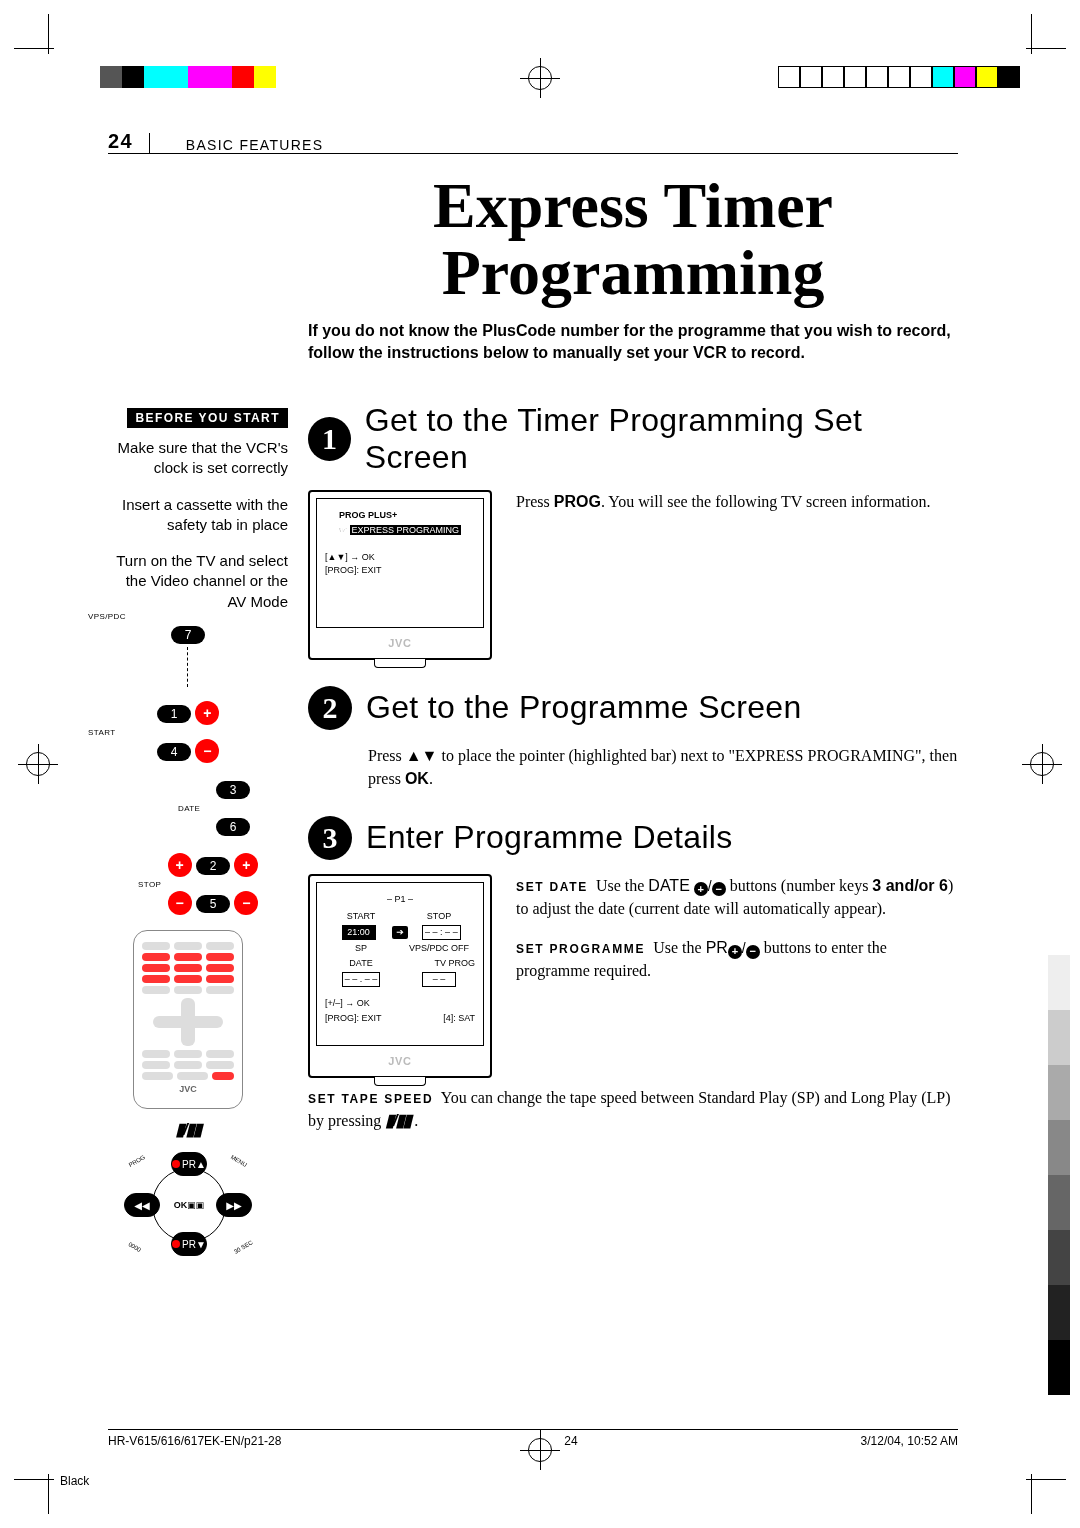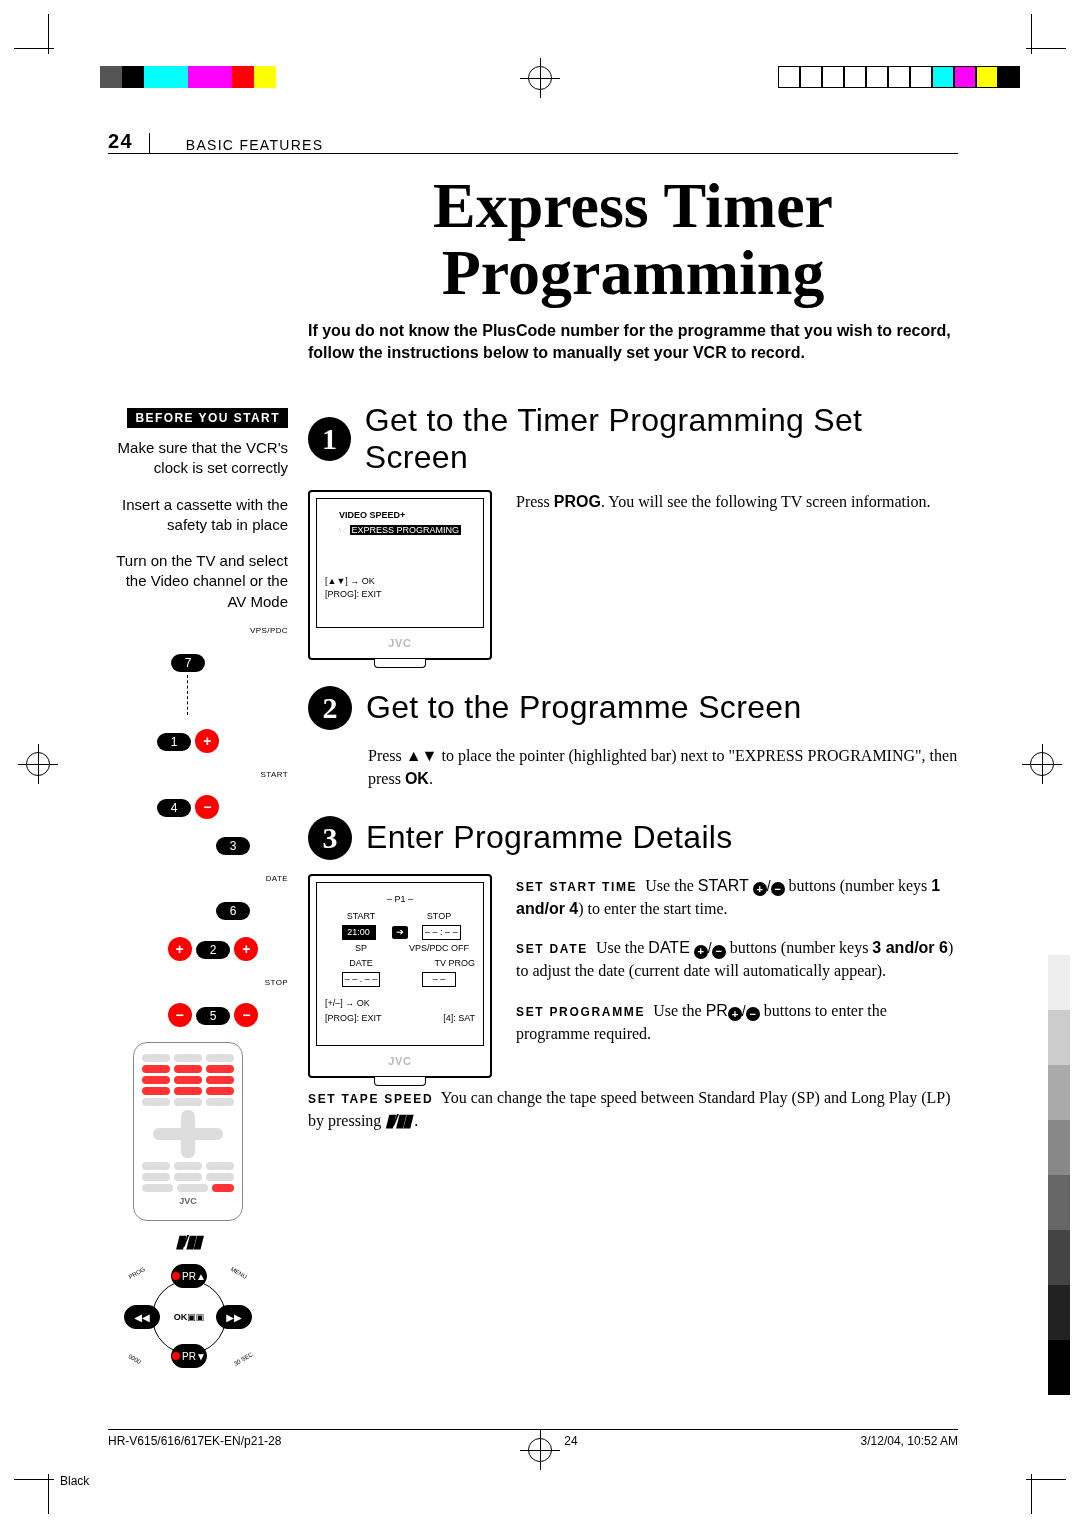--- a/index.html
+++ b/index.html
@@ -59,21 +59,21 @@
   .tv-hl { background:#000; color:#fff; padding:0 2px; }
   .tv-foot { position:absolute; bottom:-10px; left:50%; transform:translateX(-50%); width:50px; height:8px; border:1px solid #000; border-top:none; border-radius:0 0 4px 4px; background:#fff; }
   .tv-line { display:flex; justify-content:space-between; margin:2px 0; }
   .tv-col { width:48%; }
   .tv-box { border:1px solid #000; padding:0 2px; display:inline-block; min-width:28px; text-align:center; }
 
   
   .remote-col { position:absolute; left:88px; top:610px; width:200px; }
   .pill { background:#000; color:#fff; border-radius:12px; font-family: Helvetica, Arial, sans-serif; font-size:12px; padding:2px 14px; display:inline-block; margin:3px 0; }
   .bubble { width:24px; height:24px; border-radius:50%; background:#f00; color:#fff; font-weight:bold; font-family: Helvetica, Arial, sans-serif; display:inline-flex; align-items:center; justify-content:center; font-size:14px; }
-  .lbl8 { font-family: Helvetica, Arial, sans-serif; font-size:8px; letter-spacing:.05em; text-align:right; margin:16px 0; }
+  .lbl8 { font-family: Helvetica, Arial, sans-serif; font-size:8px; letter-spacing:.05em; text-align:left; margin:2px 0; }
   .cluster { text-align:center; margin-bottom:14px; }
 
   
   .remote-shell { width:96px; margin:0 auto; border:1px solid #888; border-radius:14px; padding:8px 6px 14px; background:#fff; position:relative; }
   .remote-shell .row { display:flex; justify-content:space-between; margin:3px 0; }
   .rbtn { background:#ddd; border-radius:5px; height:8px; flex:1; margin:0 2px; }
   .rbtn.red { background:#f33; }
   .rpad { width:70px; height:48px; margin:4px auto; position:relative; }
   .rpad .h, .rpad .v { position:absolute; background:#ddd; border-radius:6px; }
   .rpad .h { left:0; right:0; top:18px; height:12px; }
@@ -191,22 +191,22 @@
     </div>
 
     <div class="step-row" style="margin-top:38px">
       <div class="step-num">1</div>
       <div class="step-title">Get to the Timer Programming Set Screen</div>
     </div>
     <div class="step-body side-by-side">
       <div class="tv">
         <div class="tvbox">
           <div class="tv-screen">
-            <div style="text-align:left; margin-left:14px; font-weight:bold">VIDEO SPEED+</div>
-            <div style="margin:2px 0 38px 14px"><span style="color:#000">☞ </span><span class="tv-hl">EXPRESS PROGRAMING</span></div>
+            <div style="text-align:left; margin-left:14px; font-weight:bold">PROG PLUS+</div>
+            <div style="margin:2px 0 14px 14px"><span style="color:#000">☞ </span><span class="tv-hl">EXPRESS PROGRAMING</span></div>
             <div>[▲▼] → OK</div>
             <div>[PROG]: EXIT</div>
           </div>
           <div class="tv-brand">JVC</div>
           <div class="tv-foot"></div>
         </div>
       </div>
       <div>
         <span>Press </span><span class="sans-bold">PROG</span><span>. You will see the following TV screen information.</span>
       </div>
@@ -255,26 +255,20 @@
             <div class="tv-line">
                 <span>[PROG]: EXIT</span>
                 <span>[4]: SAT</span>
               </div>
           </div>
           <div class="tv-brand">JVC</div>
           <div class="tv-foot"></div>
         </div>
       </div>
       <div style="flex:1">
-        <div class="detail-block">
-          <span class="run-in">SET START TIME</span>
-          <span>Use the  </span><span class="sans">START</span>
-          <span class="plusminus"> <span class="p">+</span>/<span class="m">−</span></span>
-          <span> buttons (number keys </span><b class="sans-bold">1 and/or 4</b><span>) to enter the start time.</span>
-        </div>
         <div class="detail-block">
           <span class="run-in">SET DATE</span>
           <span>Use the </span><span class="sans">DATE</span>
           <span class="plusminus"> <span class="p">+</span>/<span class="m">−</span></span>
           <span> buttons (number keys </span><b class="sans-bold">3 and/or 6</b><span>) to adjust the date (current date will automatically appear).</span>
         </div>
         <div class="detail-block">
           <span class="run-in">SET PROGRAMME</span>
           <span>Use the </span><span class="sans">PR</span><span class="plusminus"><span class="p">+</span>/<span class="m">−</span></span>
           <span> buttons to enter the programme required.</span>

